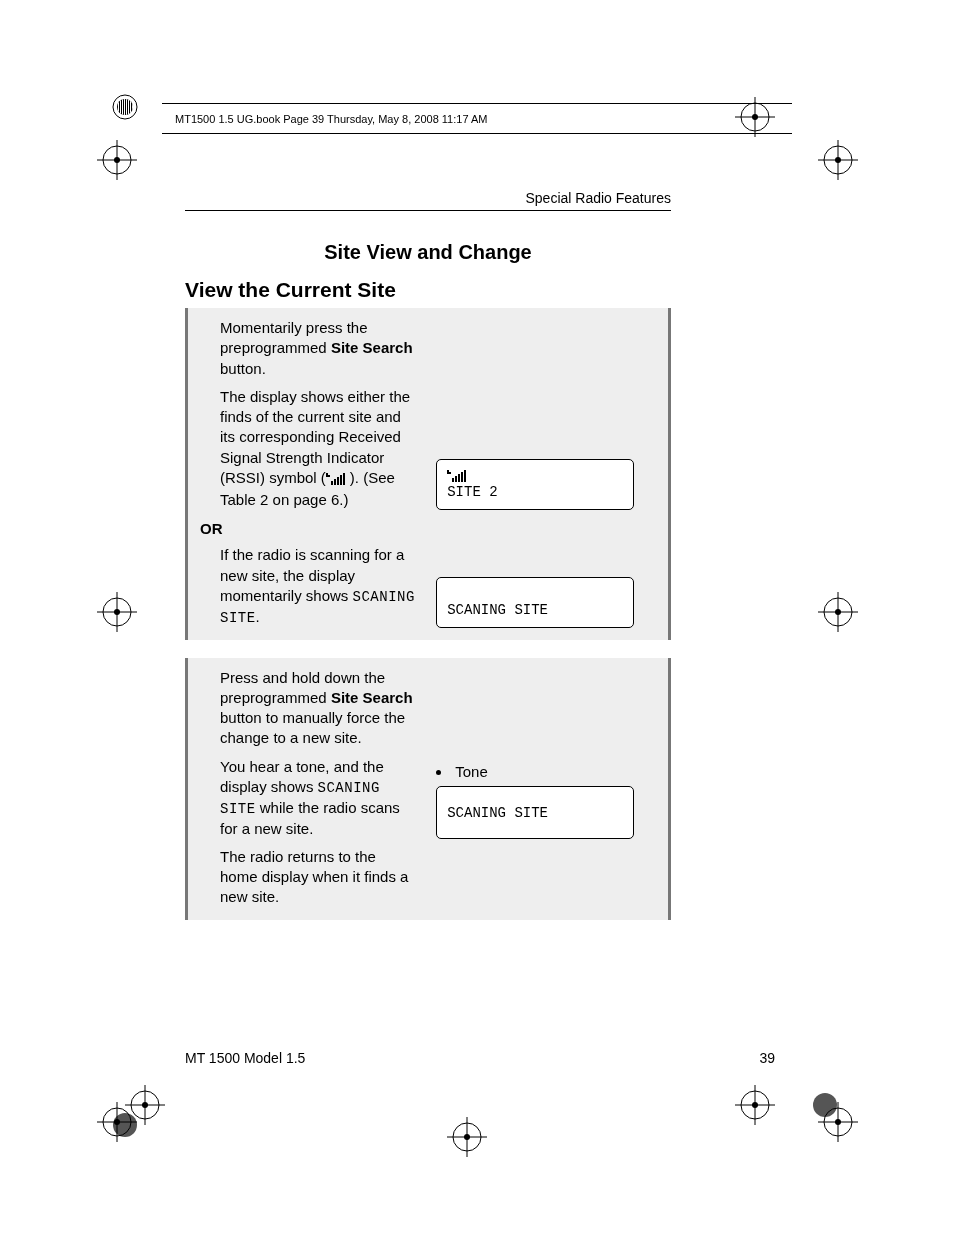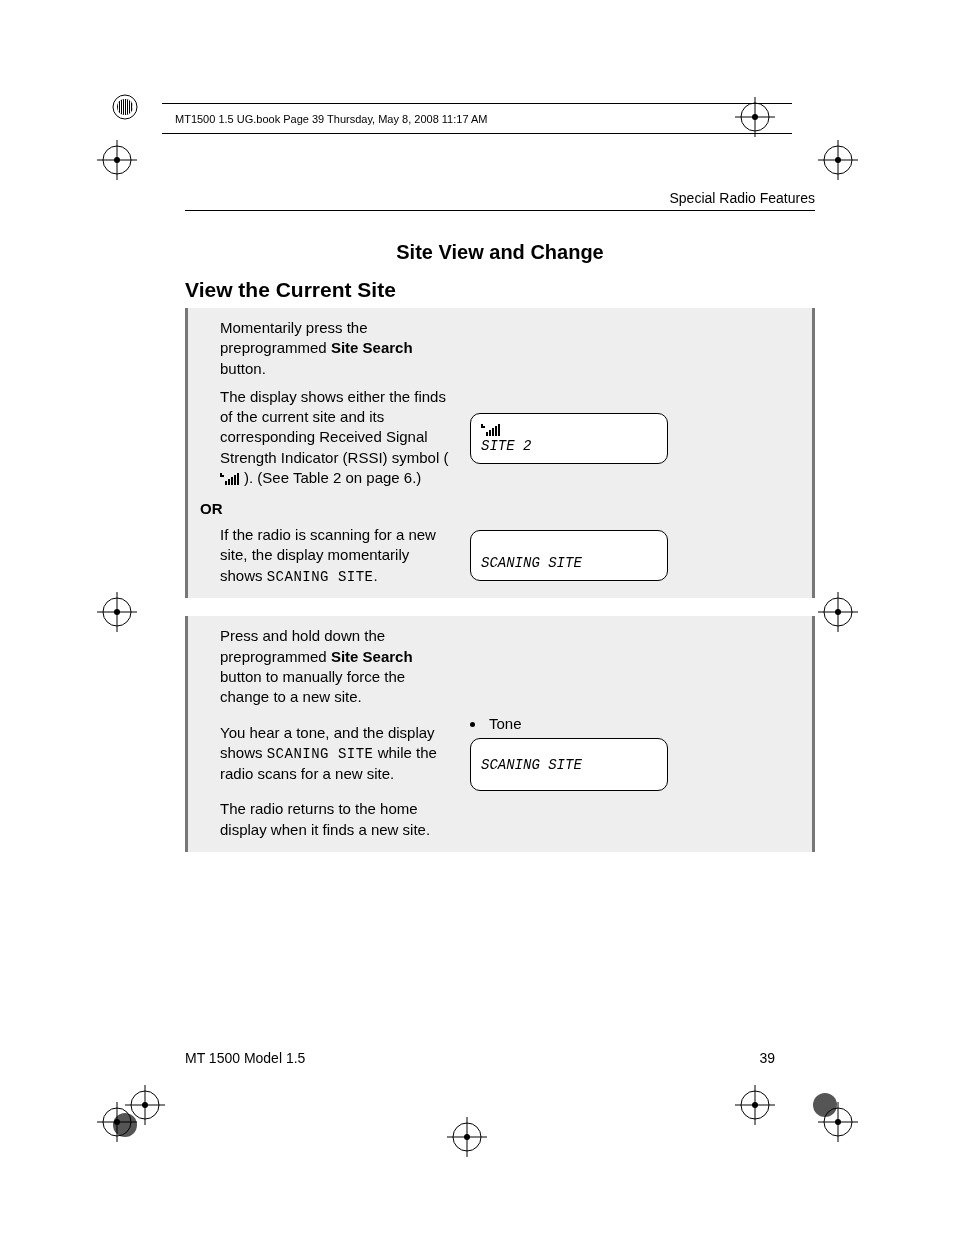--- a/index.html
+++ b/index.html
@@ -10,21 +10,21 @@
     font-size: 15px;
     color: #000;
     width: 954px;
     height: 1235px;
     position: relative;
   }
   .page {
     position: absolute;
     left: 185px;
     top: 190px;
-    width: 630px;
+    width: 486px;
   }
   .header-line {
     border-bottom: 1px solid #000;
     text-align: right;
     padding-bottom: 4px;
     margin-bottom: 30px;
     font-size: 14px;
   }
   .meta-line {
     position: absolute;
@@ -55,21 +55,21 @@
   }
   .block {
     background: #eeeeee;
     border-left: 3px solid #777;
     border-right: 3px solid #777;
     padding: 6px 0 8px 0;
     margin-bottom: 18px;
   }
   .row {
     display: flex;
-    align-items: center;
+    align-items: flex-end;
   }
   .left-col {
     width: 230px;
     padding: 4px 10px 4px 32px;
     font-size: 15px;
     line-height: 1.35;
   }
   .right-col {
     width: 260px;
     padding: 4px 10px 4px 10px;
@@ -82,29 +82,28 @@
     font-size: 15px;
   }
   .bold { font-weight: bold; }
   .mono {
     font-family: "Courier New", monospace;
     letter-spacing: 0.5px;
     font-size: 14px;
   }
   .lcd {
     border: 1.5px solid #000;
-    border-radius: 10px;
+    border-radius: 5px;
     width: 178px;
     padding: 6px 8px 6px 10px;
     font-family: "Courier New", monospace;
     font-size: 14px;
     line-height: 1.5;
     background: #fff;
     margin-top: 0;
-    font-style: italic;
   }
   .lcd .icon-row { height: 16px; }
   .bullet-row {
     display: flex;
     gap: 14px;
     margin-bottom: 6px;
   }
   .bullet-dot {
     width: 5px; height: 5px; background:#000; border-radius:50%;
     margin-top: 7px;

